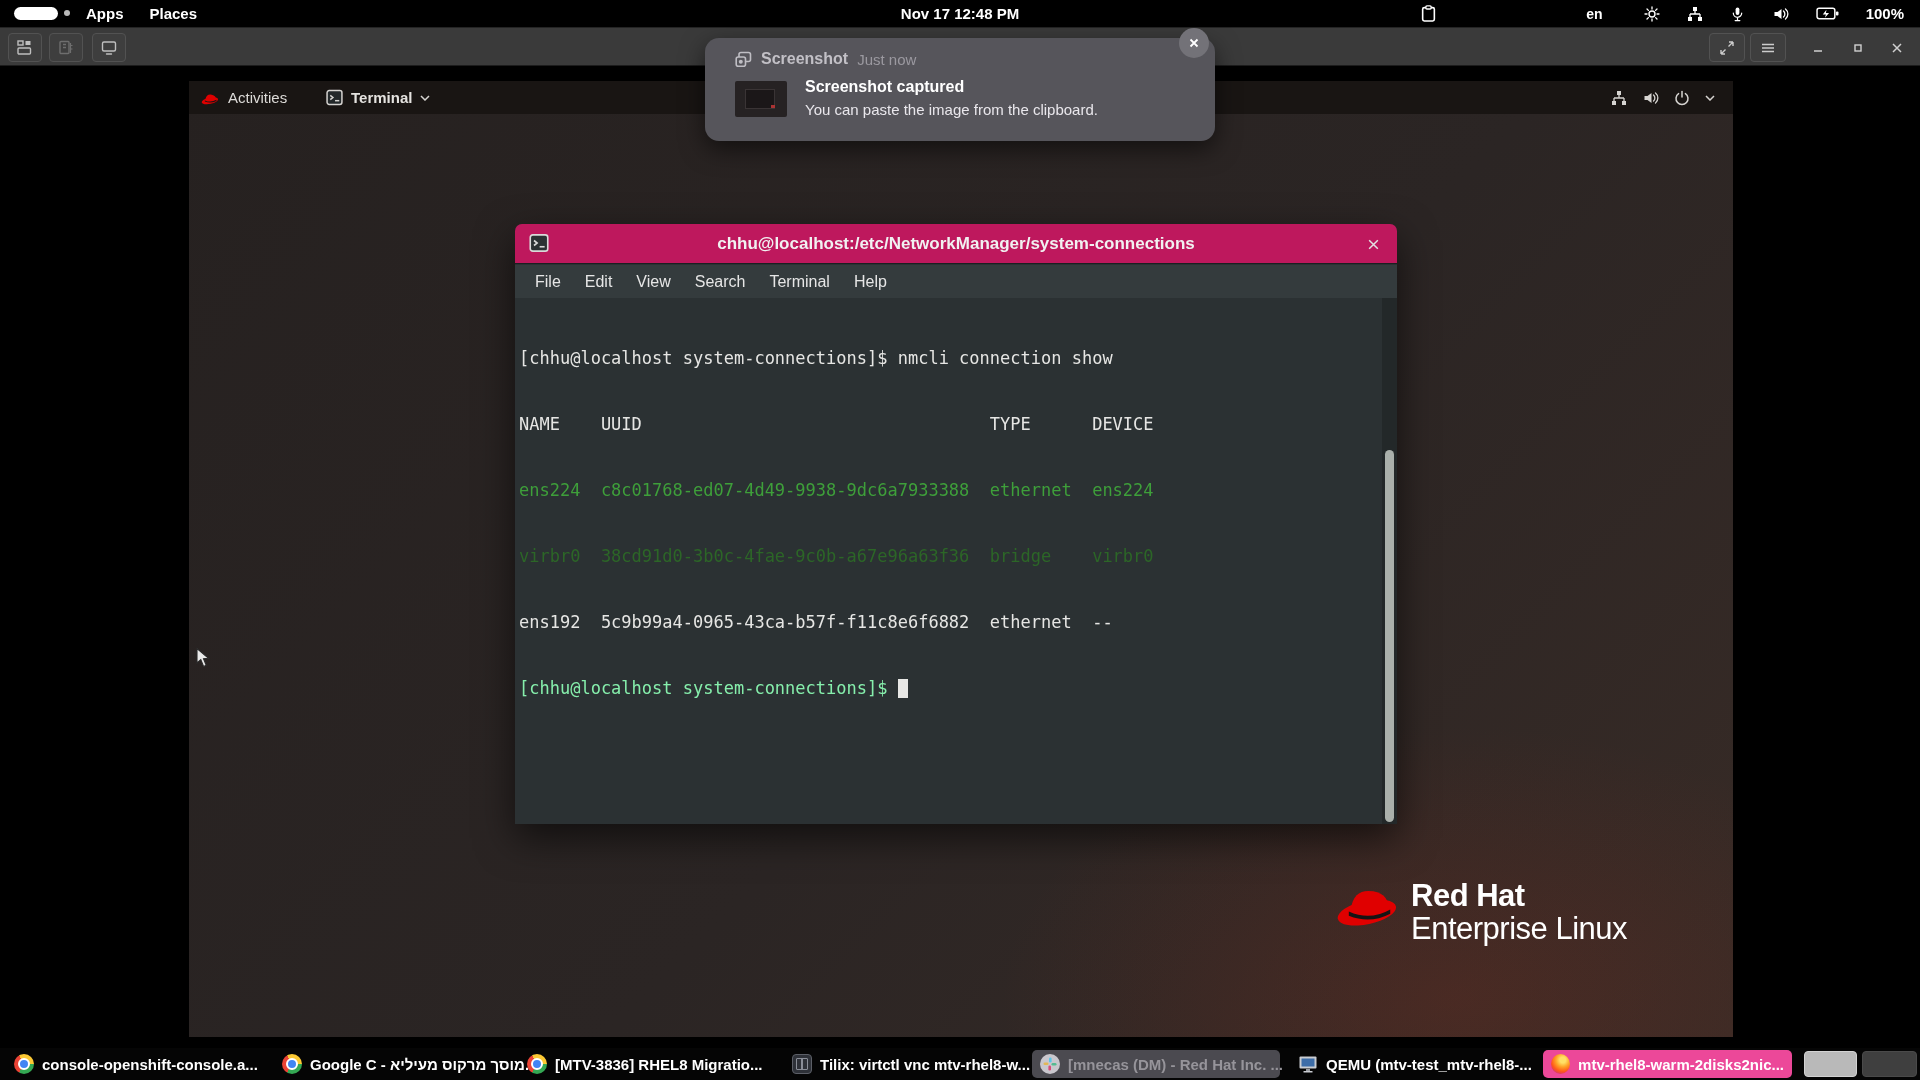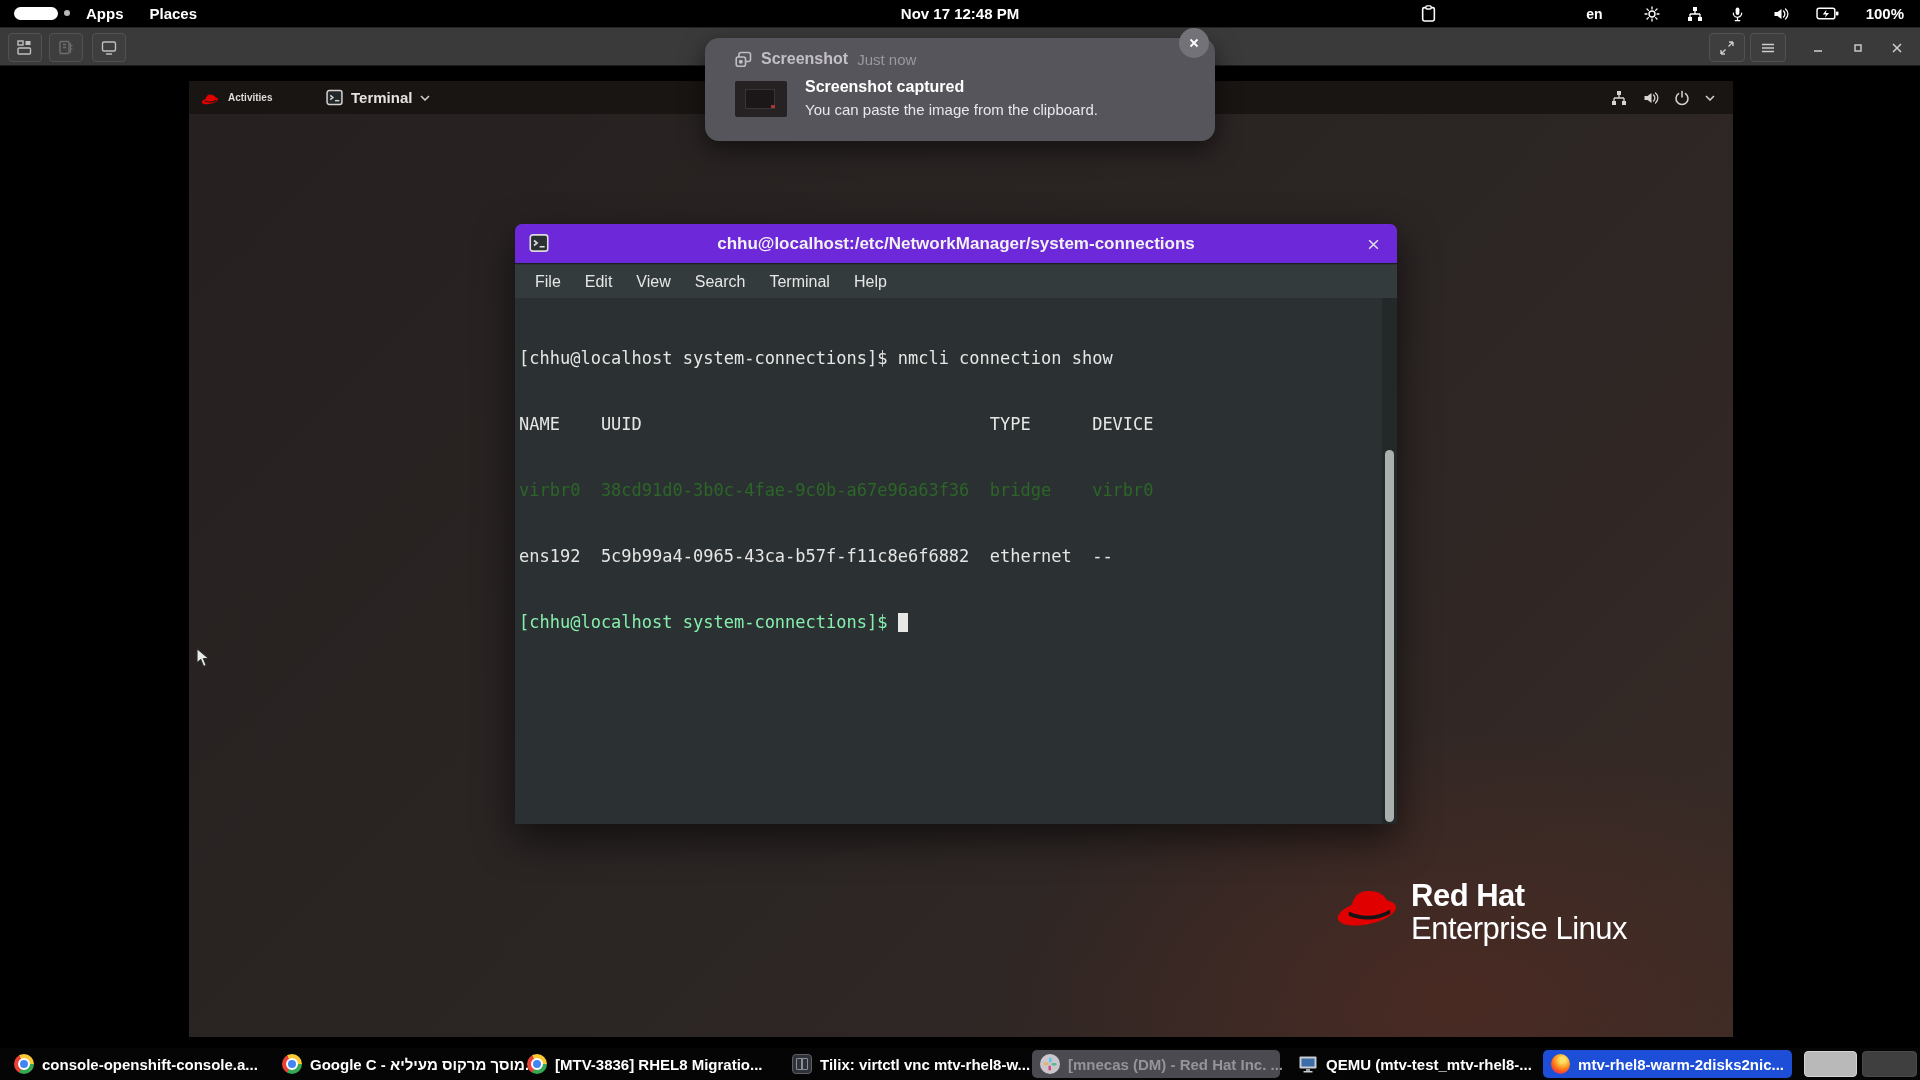--- a/index.html
+++ b/index.html
@@ -43,29 +43,29 @@
   .notif-body{position:absolute;left:100px;top:63px;font-size:15px;color:#e9e7ec;}
 
   
   .desktop{position:absolute;left:189px;top:81px;width:1544px;height:956px;
            background:
              radial-gradient(ellipse 700px 420px at 82% 96%, rgba(150,45,28,.22), rgba(0,0,0,0) 65%),
              linear-gradient(135deg,#262120 0%,#2b2524 55%,#382b26 100%);}
   .vm-bar{position:absolute;left:0;top:0;width:100%;height:33px;background:#191513;
           display:flex;align-items:center;}
   .vm-activities{position:absolute;left:12px;top:0;height:33px;display:flex;align-items:center;gap:8px;}
-  .vm-activities .lbl{font-size:10px;color:#dddbd8;font-weight:bold;}
+  .vm-activities .lbl{font-size:15px;color:#dddbd8;}
   .vm-appmenu{position:absolute;left:137px;top:0;height:33px;display:flex;align-items:center;gap:8px;}
   .vm-appmenu .lbl{font-size:15px;font-weight:700;color:#e4e2df;}
   .vm-tray{position:absolute;right:18px;top:0;height:33px;display:flex;align-items:center;gap:15px;}
 
   
   .terminal{position:absolute;left:326px;top:143px;width:882px;height:600px;border-radius:7px 7px 0 0;
             box-shadow:0 14px 38px rgba(0,0,0,.6);background:#2b3133;}
-  .term-titlebar{position:absolute;left:0;top:0;width:100%;height:40px;background:#6d28d9;
+  .term-titlebar{position:absolute;left:0;top:0;width:100%;height:40px;background:#be185d;
                  border-radius:7px 7px 0 0;border-bottom:1px solid #1b1f21;}
   .term-title{position:absolute;left:0;right:0;top:0;height:40px;display:flex;align-items:center;justify-content:center;
               font-size:17px;font-weight:700;color:#f1f1f1;}
   .term-app-icon{position:absolute;left:14px;top:9px;}
   .term-close{position:absolute;right:10px;top:6px;width:28px;height:28px;display:flex;align-items:center;
               justify-content:center;font-size:17px;color:#e2e2e2;}
   .term-menubar{position:absolute;left:0;top:41px;width:100%;height:33px;background:#343b3d;
                 display:flex;align-items:center;padding-left:8px;}
   .term-menu-item{font-size:16px;color:#e6e6e6;padding:0 12px;}
   .term-content{position:absolute;left:0;top:74px;width:100%;height:526px;background:#2b3133;overflow:hidden;}
@@ -81,21 +81,21 @@
   .brand-name{font-weight:700;}
   .brand-product{font-weight:400;}
 
   
   .taskbar{position:absolute;left:0;top:1048px;width:1920px;height:32px;background:#050505;}
   .task-item{position:absolute;top:0;height:32px;display:flex;align-items:center;gap:8px;padding:0 8px;
              border-radius:5px;}
   .task-item .t-label{font-size:15px;font-weight:700;color:#fff;white-space:nowrap;}
   .task-item.muted{background:#4b4a50;top:2px;height:28px;}
   .task-item.muted .t-label{color:#96949a;}
-  .task-item.active{background:#1d4ed8;top:2px;height:28px;text-align:center;}
+  .task-item.active{background:#ec4899;top:2px;height:28px;text-align:center;}
   .blank-btn{position:absolute;top:3px;height:26px;border-radius:4px;}
   .blank-light{left:1804px;width:53px;background:#b9b9b9;border:1px solid #d2d2d2;}
   .blank-dark{left:1862px;width:55px;background:#3f3f3f;border:1px solid #4a4a4a;}
 
   
   .chrome-icon{width:20px;height:20px;border-radius:50%;position:relative;
      background:conic-gradient(from -30deg,#fcc934 0 120deg,#34a853 120deg 240deg,#ea4335 240deg 360deg);}
   .chrome-icon::after{content:'';position:absolute;inset:4px;border-radius:50%;background:#4285f4;
      border:2px solid #fff;}
   .firefox-icon{width:20px;height:20px;border-radius:50%;
@@ -297,20 +297,21 @@
         <span class="term-menu-item">Edit</span>
         <span class="term-menu-item">View</span>
         <span class="term-menu-item">Search</span>
         <span class="term-menu-item">Terminal</span>
         <span class="term-menu-item">Help</span>
       </div>
       <div class="term-content">
         <div class="terminal-lines">
           <div class="term-line" style="color: rgb(230, 230, 228);">[chhu@localhost system-connections]$ nmcli connection show</div>
           <div class="term-line" style="color: rgb(230, 230, 228);">NAME    UUID                                  TYPE      DEVICE</div>
+          <div class="term-line" style="color: rgb(62, 159, 58);">ens224  c8c01768-ed07-4d49-9938-9dc6a7933388  ethernet  ens224</div>
           <div class="term-line" style="color: rgb(44, 102, 39);">virbr0  38cd91d0-3b0c-4fae-9c0b-a67e96a63f36  bridge    virbr0</div>
           <div class="term-line" style="color: rgb(230, 230, 228);">ens192  5c9b99a4-0965-43ca-b57f-f11c8e6f6882  ethernet  --</div>
           <div class="term-line" style="color: #86efac;"><span>[chhu@localhost system-connections]$ </span><span class="term-cursor"></span></div>
         </div>
         <div class="scroll-track">
           <div class="scroll-thumb"></div>
         </div>
       </div>
     </div>
 

